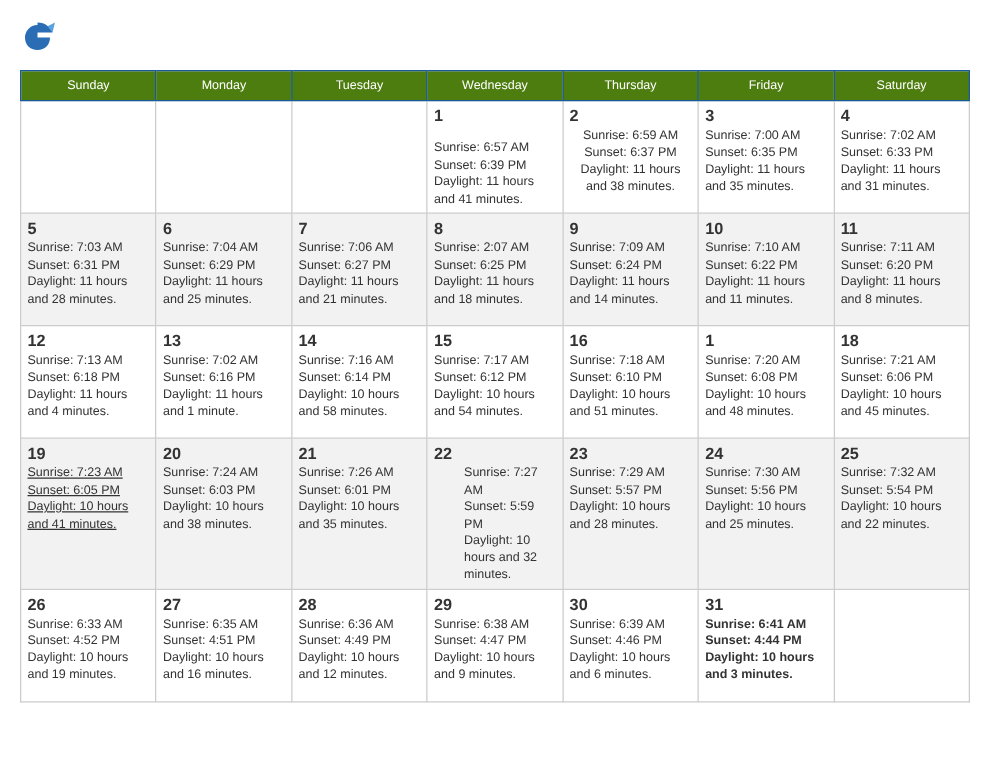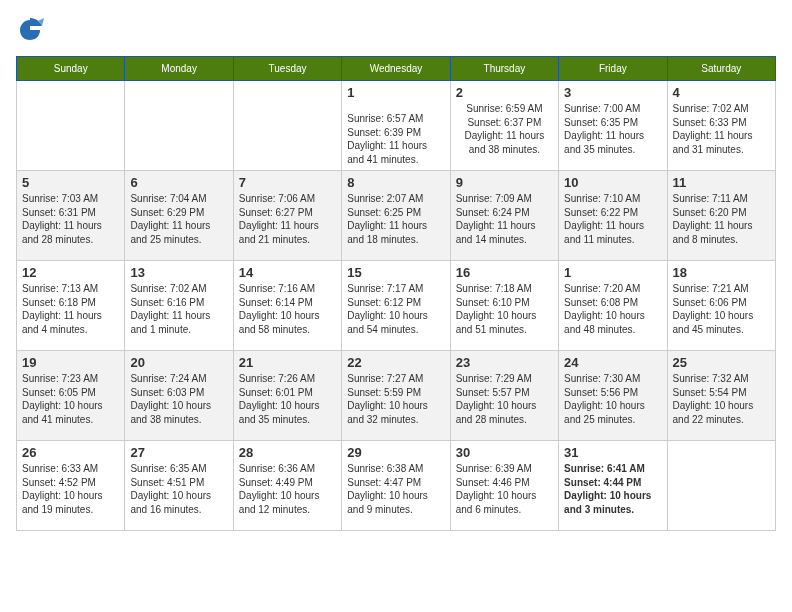--- a/index.html
+++ b/index.html
@@ -238,39 +238,39 @@
         <td>
           <span class="day-num">18</span>
           <div class="cell-text" style="white-space: pre-line;">Sunrise: 7:21 AM
 Sunset: 6:06 PM
 Daylight: 10 hours and 45 minutes.</div>
         </td>
       </tr>
       <tr>
         <td>
           <span class="day-num">19</span>
-          <div class="cell-text" style="white-space: pre-line;">Sunrise: 7:23 AM
+          <div class="cell-text" style="white-space: pre-line; text-decoration: underline;">Sunrise: 7:23 AM
 Sunset: 6:05 PM
 Daylight: 10 hours and 41 minutes.</div>
         </td>
         <td>
           <span class="day-num">20</span>
           <div class="cell-text" style="white-space: pre-line;">Sunrise: 7:24 AM
 Sunset: 6:03 PM
 Daylight: 10 hours and 38 minutes.</div>
         </td>
         <td>
           <span class="day-num">21</span>
           <div class="cell-text" style="white-space: pre-line;">Sunrise: 7:26 AM
 Sunset: 6:01 PM
 Daylight: 10 hours and 35 minutes.</div>
         </td>
         <td>
           <span class="day-num">22</span>
-          <div class="cell-text" style="white-space: pre-line;">Sunrise: 7:27 AM
+          <div class="cell-text" style="white-space: pre-line; margin-left: 24px;">Sunrise: 7:27 AM
 Sunset: 5:59 PM
 Daylight: 10 hours and 32 minutes.</div>
         </td>
         <td>
           <span class="day-num">23</span>
           <div class="cell-text" style="white-space: pre-line;">Sunrise: 7:29 AM
 Sunset: 5:57 PM
 Daylight: 10 hours and 28 minutes.</div>
         </td>
         <td>

